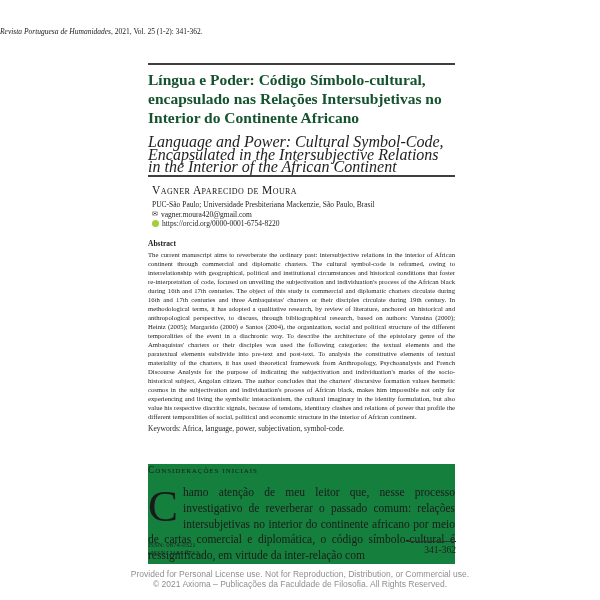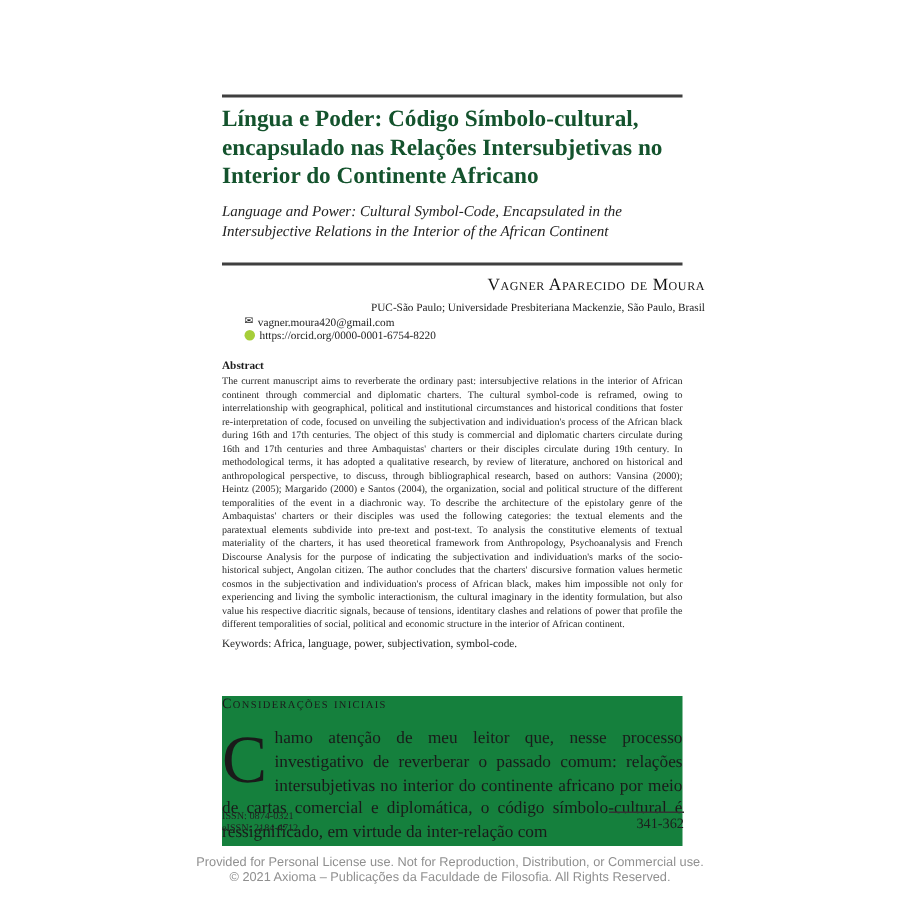--- a/index.html
+++ b/index.html
@@ -12,23 +12,23 @@
   .header{position:absolute;top:27px;left:0;width:307px;font-size:7.5px;line-height:10px;color:#222;}
   .it{font-style:italic;}
   .doi{color:#45c2e0;text-decoration:none;}
   .rule{position:absolute;left:0;width:307px;height:2px;background:#3f3f3f;}
   .rule1{top:63px;}
   .rule2{top:175px;}
   
   .title{position:absolute;top:70px;left:0;width:307px;margin:0;
     font-size:15.5px;line-height:19px;font-weight:bold;color:#14532d;}
   .subtitle{position:absolute;top:136px;left:0;width:307px;
-    font-style:italic;font-size:10px;line-height:12.5px;color:#222;}
+    font-style:italic;font-size:16px;line-height:12.5px;color:#222;}
   
-  .author-block{position:absolute;top:183px;left:15px;width:307px;text-align:right;}
+  .author-block{position:absolute;top:183px;left:4px;width:307px;}
   .author-name{font-variant:small-caps;font-size:11.5px;letter-spacing:.4px;color:#151515;line-height:14px;}
   .affil{font-size:7.5px;line-height:9.5px;margin-top:3px;}
   .contact{font-size:7.5px;line-height:9.5px;display:flex;align-items:center;gap:3px;}
   .contact a{color:#1d1d1d;text-decoration:none;}
   .env{font-size:7px;line-height:7px;}
   .orcid{display:inline-block;width:7px;height:7px;border-radius:50%;background:#A6CE39;}
   
   .abstract-block{position:absolute;top:239px;left:0;width:307px;}
   .abs-head{font-weight:bold;font-size:7.5px;line-height:10px;margin-bottom:1px;}
   .abs-text{font-size:6.7px;line-height:9px;text-align:justify;color:#1f1f1f;}
@@ -44,20 +44,21 @@
   .pages{position:absolute;left:376px;top:545px;width:80px;text-align:right;font-size:9.5px;color:#1d1d1d;}
   .license{position:absolute;left:0;top:569px;width:600px;text-align:center;
     font-family:"Liberation Sans","DejaVu Sans",sans-serif;font-size:8.5px;line-height:10px;color:#8f8f8f;}
 </style>
 </head>
 <body>
 
 <div class="sheet">
 
   <div class="header">
+    <div><span class="it">Revista Portuguesa de Humanidades</span><span>, 2021, Vol. 25 (1-2): 341-362.</span></div>
   </div>
 
   <div class="content">
     <div class="rule rule1"></div>
 
     <h1 class="title">Língua e Poder: Código Símbolo-cultural, encapsulado nas Relações Intersubjetivas no Interior do Continente Africano</h1>
     <div class="subtitle">Language and Power: Cultural Symbol-Code, Encapsulated in the Intersubjective Relations in the Interior of the African Continent</div>
 
     <div class="rule rule2"></div>
 

